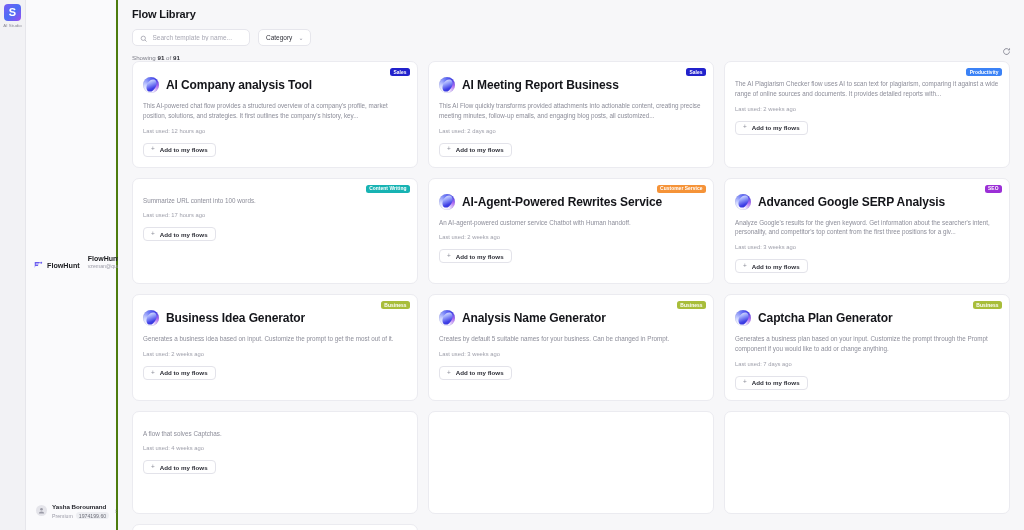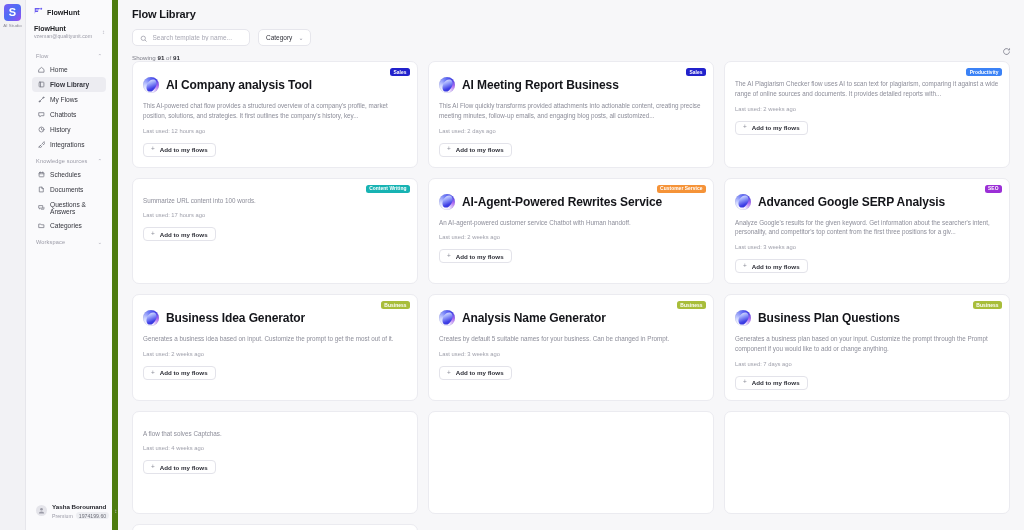--- a/index.html
+++ b/index.html
@@ -23,22 +23,22 @@
     width: 17px; height: 17px; border-radius: 4px;
     background: linear-gradient(135deg,#7b5cf5 0%,#4b6ef5 50%,#9b4df0 100%);
     display: flex; align-items: center; justify-content: center;
     color: #fff; font-size: 11px; font-weight: 700; line-height: 1;
   }
   .rail-label { font-size: 4.4px; color: #8a8a96; margin-top: 2px; letter-spacing: .1px; }
 
   
   .sidebar {
     width: 92px; flex: 0 0 92px; height: 530px;
-    background: #fafafc; border-right: 6px solid #4d7c0f;
-    display: flex; flex-direction: column;
+    background: #fafafc; border-right: 2px solid #4d7c0f;
+    display: flex; flex-direction: row;
     position: relative;
   }
   .brand { display: flex; align-items: center; gap: 4px; padding: 7px 0 6px 8px; }
   .brand-mark { color: #6a5cf0; font-size: 8px; letter-spacing:-.5px; }
   .brand-name { font-size: 7.2px; font-weight: 700; color: #1c1d21; }
 
   .workspace-row {
     display: flex; align-items: center; justify-content: space-between;
     padding: 1px 7px 7px 8px;
   }
@@ -405,21 +405,21 @@
             </div></div>
           <div class="card"><span class="badge" style="background: rgb(168, 189, 58);">Business</span><div class="card-head">
               <span class="flow-ico"></span>
               <span class="card-title">Analysis Name Generator</span>
             </div><div class="card-desc">Creates by default 5 suitable names for your business. Can be changed in Prompt.</div><div class="card-last">Last used: 3 weeks ago</div><div class="add-btn">
               <span class="plus">+</span>
               <span>Add to my flows</span>
             </div></div>
           <div class="card"><span class="badge" style="background: rgb(168, 189, 58);">Business</span><div class="card-head">
               <span class="flow-ico"></span>
-              <span class="card-title">Business Plan Questions</span>
+              <span class="card-title">Captcha Plan Generator</span>
             </div><div class="card-desc">Generates a business plan based on your input. Customize the prompt through the Prompt component if you would like to add or change anything.</div><div class="card-last">Last used: 7 days ago</div><div class="add-btn">
               <span class="plus">+</span>
               <span>Add to my flows</span>
             </div></div>
           <div class="card"><div class="card-desc">A flow that solves Captchas.</div><div class="card-last">Last used: 4 weeks ago</div><div class="add-btn">
               <span class="plus">+</span>
               <span>Add to my flows</span>
             </div></div>
           <div class="card"></div>
           <div class="card"></div>

